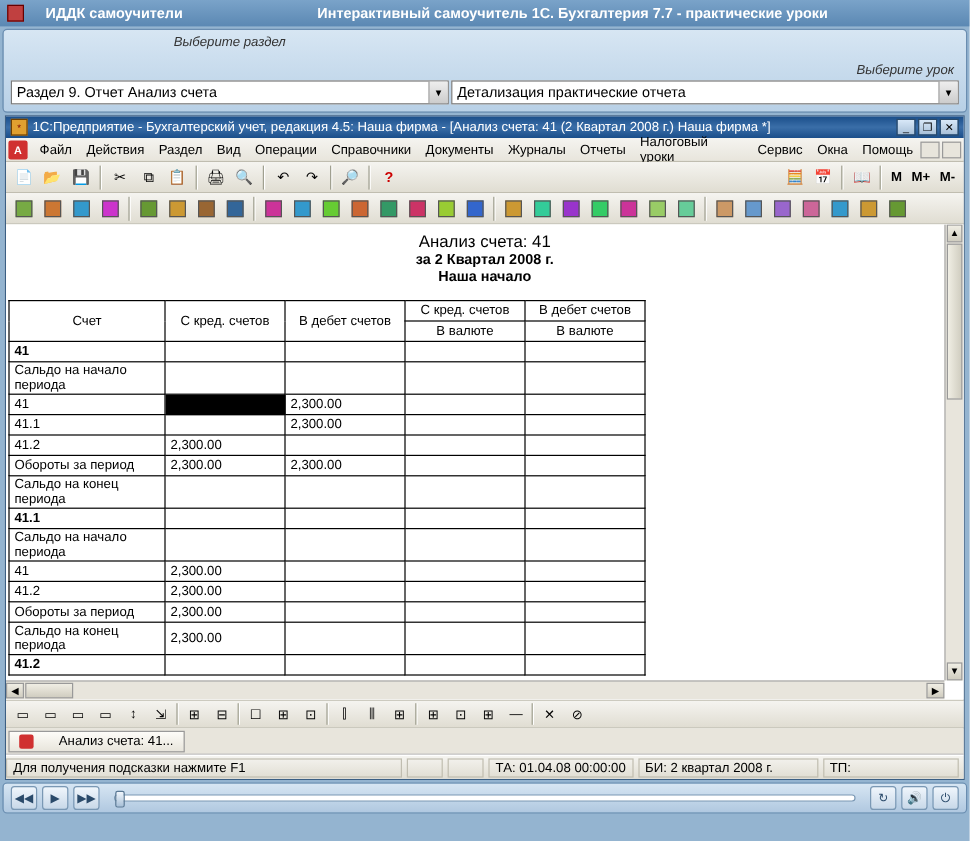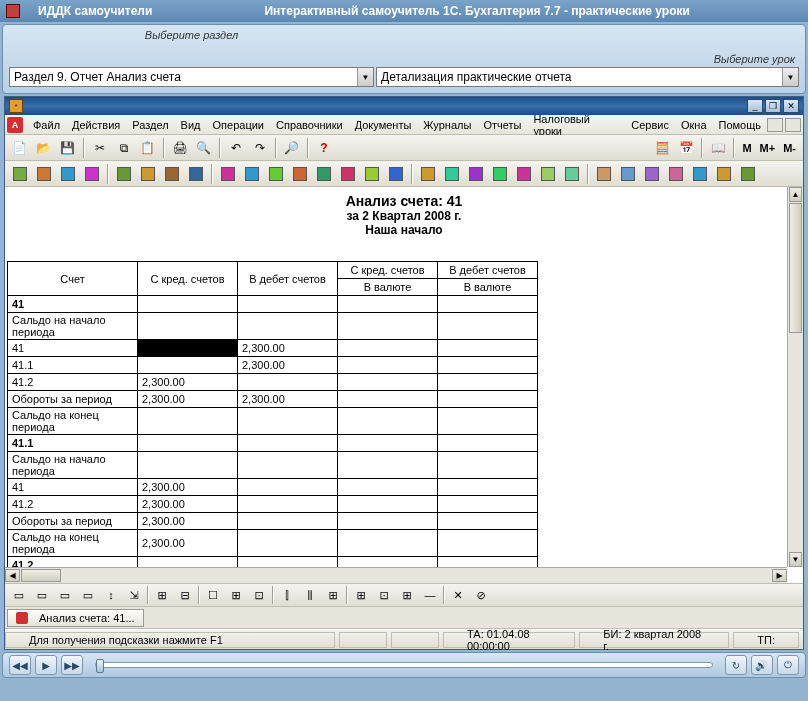--- a/index.html
+++ b/index.html
@@ -33,47 +33,47 @@
 
 .toolbar { height: 26px; background: linear-gradient(#f5f4f0,#e0ddd2); display: flex; align-items: center; padding: 0 4px; gap: 2px; border-bottom: 1px solid #c0bdb0; }
 .tb-btn { width: 22px; height: 22px; border: 1px solid transparent; display: flex; align-items: center; justify-content: center; font-size: 12px; }
 .tb-sep { width: 2px; height: 20px; border-left: 1px solid #a0a090; border-right: 1px solid #fff; margin: 0 2px; }
 .tb-txt { font-size: 11px; font-weight: bold; padding: 0 3px; }
 
 .subtabs { height: 22px; background: #e8e5dc; display: flex; align-items: flex-end; padding-left: 2px; border-bottom: 1px solid #888; }
 .subtab { background: #f5f4f0; border: 1px solid #888; border-bottom: none; padding: 3px 10px; font-size: 11px; margin-right: 2px; }
 
 .doc-area { flex: 1; background: #fff; overflow: hidden; position: relative; }
-.doc-title { text-align: center; font-weight: bold; font-size: 14px; padding-top: 6px; }
+.doc-title { text-align: center; font-weight: normal; font-size: 14px; padding-top: 6px; }
 .doc-sub { text-align: center; font-weight: bold; font-size: 12px; }
-table.rep { border-collapse: collapse; margin: 24px 0 0 2px; font-size: 11px; }
+table.rep { border-collapse: collapse; margin: 13px 0 0 2px; font-size: 11px; }
 table.rep th, table.rep td { border: 1px solid #000; padding: 1px 4px; height: 17px; }
 table.rep th { font-weight: normal; text-align: center; }
 .c1 { width: 130px; text-align: left; }
 .c2, .c3, .c4, .c5 { width: 100px; text-align: left; }
 .bold td { font-weight: bold; }
 .sel-cell { background: #000; }
 
 .doc-scroll-h { position: absolute; left: 0; right: 16px; bottom: 0; height: 16px; background: #e8e5dc; border-top: 1px solid #aaa; }
 .doc-scroll-h .thumb { position: absolute; left: 16px; width: 40px; top: 1px; bottom: 1px; background: linear-gradient(#f0eee4,#d0cdc0); border: 1px solid #999; }
 .doc-scroll-h .ar { position: absolute; top: 1px; bottom: 1px; width: 15px; background: linear-gradient(#f0eee4,#d0cdc0); border: 1px solid #999; display:flex;align-items:center;justify-content:center;font-size:8px; }
 .doc-scroll-v { position: absolute; right: 0; top: 0; bottom: 16px; width: 16px; background: #e8e5dc; border-left: 1px solid #aaa; }
 .doc-scroll-v .thumb { position: absolute; top: 16px; height: 130px; left: 1px; right: 1px; background: linear-gradient(90deg,#f0eee4,#d0cdc0); border: 1px solid #999; }
 .doc-scroll-v .ar { position: absolute; left: 1px; right: 1px; height: 15px; background: linear-gradient(#f0eee4,#d0cdc0); border: 1px solid #999; display:flex;align-items:center;justify-content:center;font-size:8px; }
 
 .lower-toolbar { height: 24px; background: linear-gradient(#f5f4f0,#e0ddd2); display: flex; align-items: center; padding: 0 4px; gap: 3px; border-top: 1px solid #c0bdb0; border-bottom: 1px solid #c0bdb0; }
 .lt-btn { width: 20px; height: 20px; display: flex; align-items: center; justify-content: center; font-size: 11px; border: 1px solid transparent; }
 .lt-sep { width: 2px; height: 18px; border-left: 1px solid #a0a090; border-right: 1px solid #fff; }
 
 .wintabs { height: 22px; background: #e8e5dc; display: flex; align-items: center; padding: 2px; border-bottom: 1px solid #bbb; }
-.wintab { background: linear-gradient(#fdfcf8,#e8e5dc); border: 1px solid #999; padding: 2px 8px; font-size: 11px; display: flex; align-items: center; gap: 11px; }
+.wintab { background: linear-gradient(#fdfcf8,#e8e5dc); border: 1px solid #999; padding: 2px 8px; font-size: 11px; display: flex; align-items: center; gap: 21px; }
 .wintab .ic2 { width: 12px; height: 12px; background: #d03030; border-radius: 2px; }
 
 .statusbar { height: 20px; background: linear-gradient(#f5f4f0,#e0ddd2); display: flex; align-items: center; font-size: 11px; border-top: 1px solid #fff; }
-.statusbar .cell { border: 1px solid #c0bdb0; height: 16px; padding: 0 23px; display: flex; align-items: center; margin-right: 4px; }
+.statusbar .cell { border: 1px solid #c0bdb0; height: 16px; padding: 0 5px; display: flex; align-items: center; margin-right: 4px; }
 .statusbar .c-hint { flex: 0 0 330px; }
 .statusbar .c-sm { width: 30px; }
 
 .player { height: 26px; background: linear-gradient(#d7e6f3,#b0c8e0); margin: 2px; border: 1px solid #6a8db0; border-radius: 4px; display: flex; align-items: center; padding: 0 6px; gap: 4px; }
 .pbtn { width: 22px; height: 20px; background: linear-gradient(#f0f6fc,#c8d8e8); border: 1px solid #7a98b4; border-radius: 3px; display: flex; align-items: center; justify-content: center; font-size: 10px; color: #2a4a6a; }
 .pslider { flex: 1; height: 6px; background: #fff; border: 1px solid #7a98b4; border-radius: 3px; position: relative; margin: 0 8px; }
 .pslider .kn { position: absolute; left: 0; top: -4px; width: 8px; height: 14px; background: linear-gradient(#f0f6fc,#a8c0d8); border: 1px solid #5a7894; border-radius: 2px; }
 
 .ico { display: inline-block; }
 </style>
@@ -99,20 +99,21 @@
     <div class="sel sel2">
       <span>Детализация практические отчета</span>
       <span class="arrow">▼</span>
     </div>
   </div>
 </div>
 
 <div class="inner-frame">
   <div class="inner-titlebar">
     <span class="ic">*</span>
+    <span>1С:Предприятие - Бухгалтерский учет, редакция 4.5: Наша фирма - [Анализ счета: 41 (2 Квартал 2008 г.) Наша фирма  *]</span>
     <div class="tbtns">
       <div class="tbtn">_</div>
       <div class="tbtn">❐</div>
       <div class="tbtn">✕</div>
     </div>
   </div>
 
   <div class="menubar">
     <span class="mic">A</span>
     <span>Файл</span>

